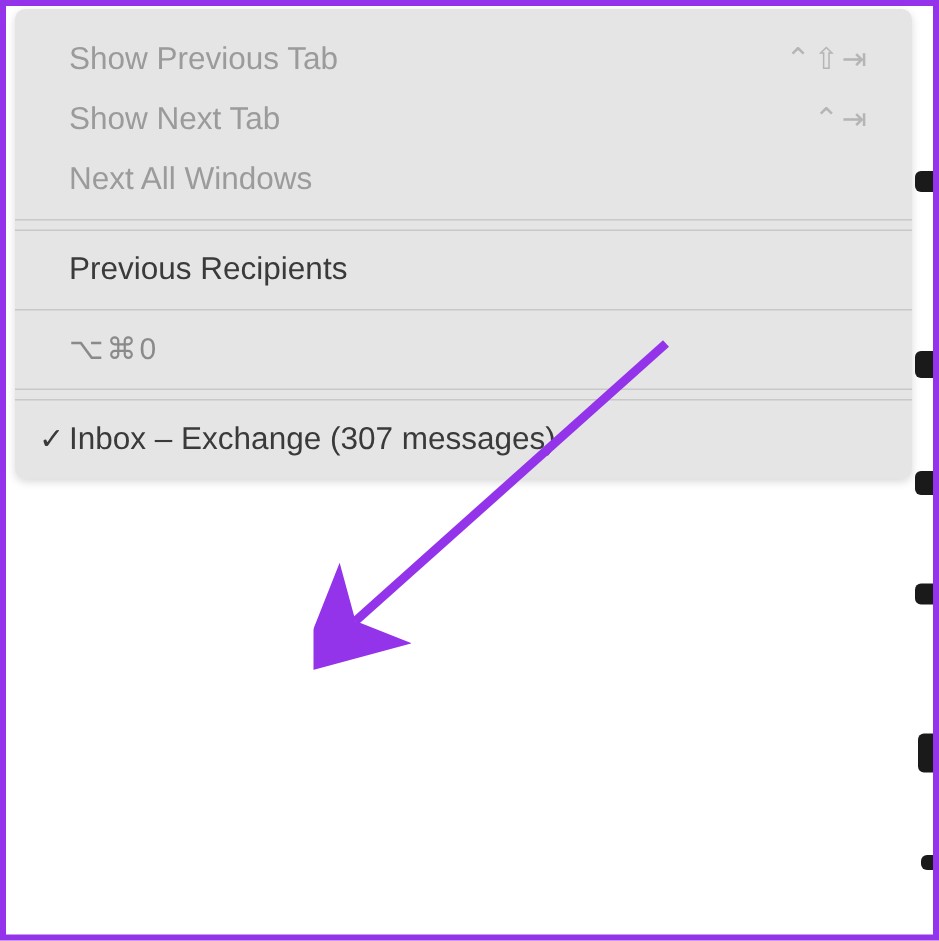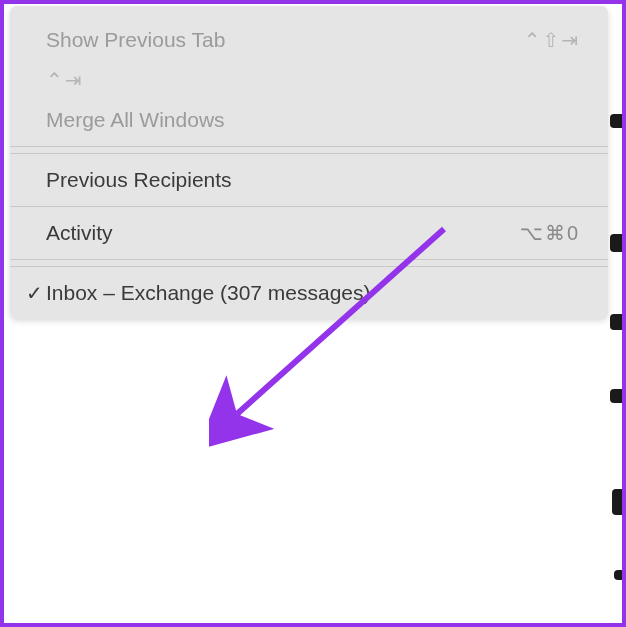--- a/index.html
+++ b/index.html
@@ -97,41 +97,41 @@
 
 <div class="frame">
 
   <div class="menu-panel">
 
     <div class="menu-item disabled">
       <span class="label">Show Previous Tab</span>
       <span class="shortcut">⌃⇧⇥</span>
     </div>
     <div class="menu-item disabled">
+      <span class="label">Show Next Tab</span>
       <span class="shortcut">⌃⇥</span>
     </div>
     <div class="menu-item disabled">
-      <span class="label">Merge All Windows</span>
+      <span class="label">Next All Windows</span>
       <span class="shortcut"></span>
     </div>
 
     <div class="separator"></div>
 
 
     <div class="separator"></div>
 
     <div class="menu-item">
       <span class="label">Previous Recipients</span>
       <span class="shortcut"></span>
     </div>
 
     <div class="separator"></div>
 
     <div class="menu-item">
-      <span class="label">Activity</span>
       <span class="shortcut">⌥⌘0</span>
     </div>
 
     <div class="separator"></div>
 
 
     <div class="separator"></div>
 
     <div class="menu-item checked">
       <span class="checkmark">✓</span>

